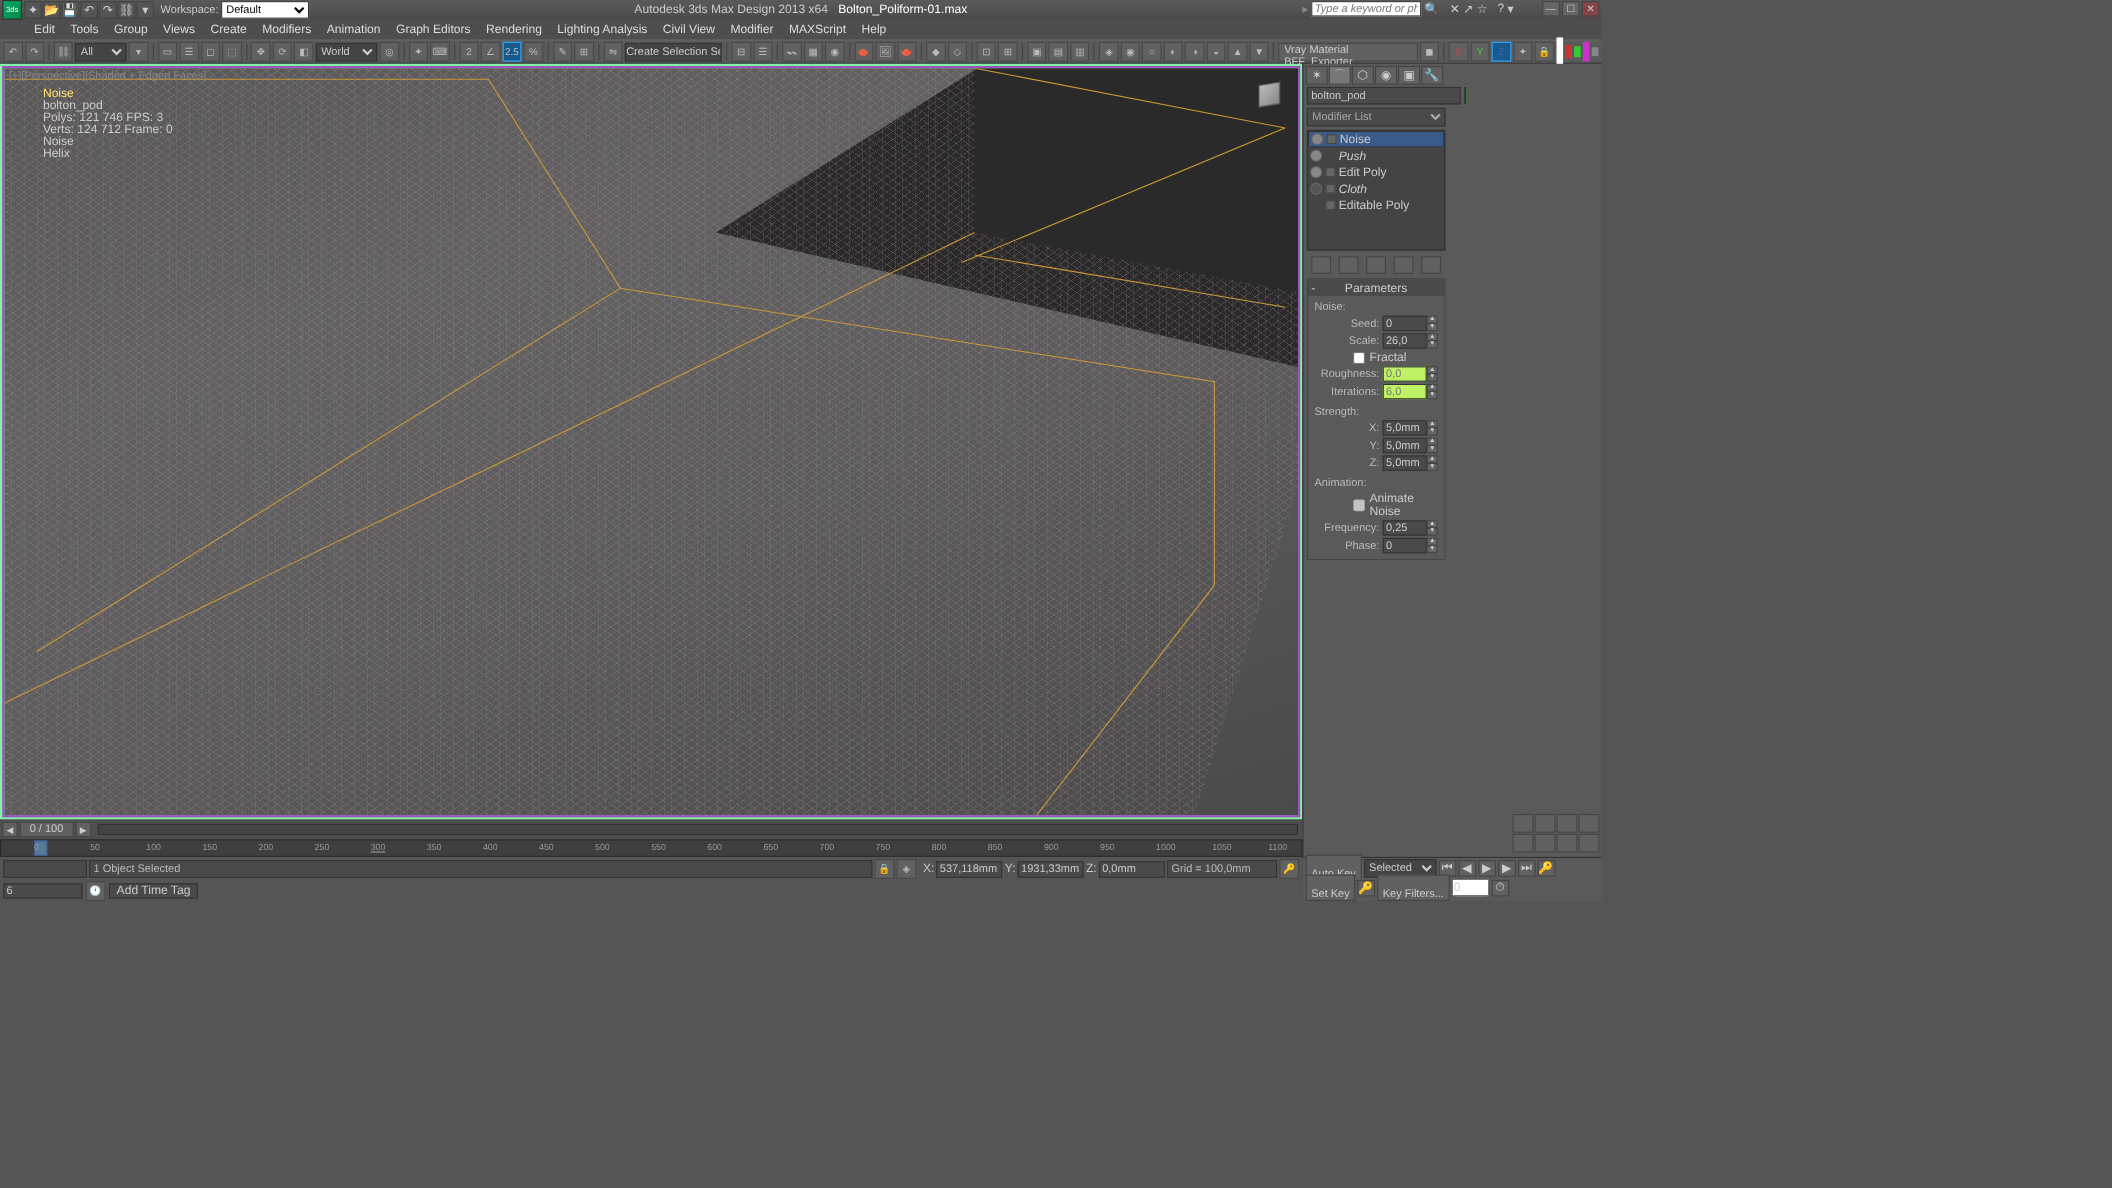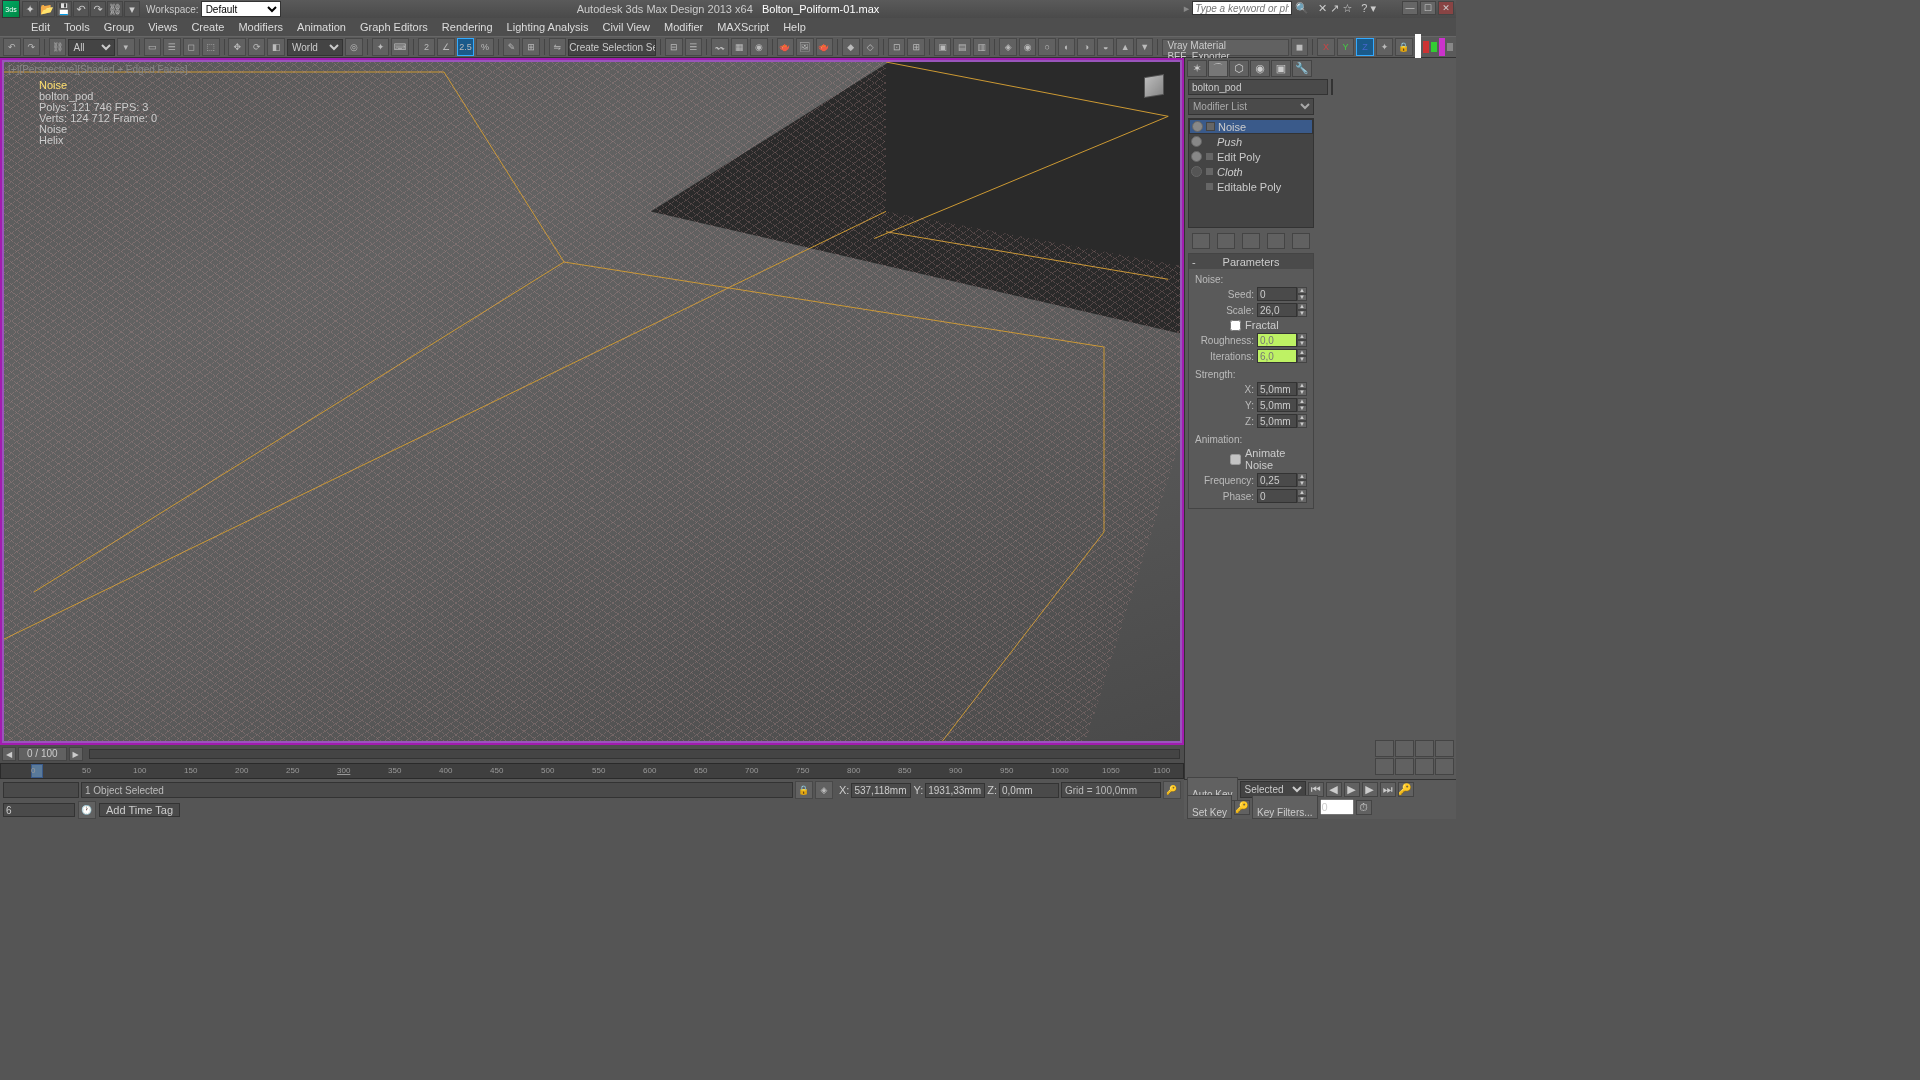--- a/index.html
+++ b/index.html
@@ -20,21 +20,21 @@
 .menubar span { padding:2px 7px; color:#ddd; cursor:pointer; font-size:11px;}
 .toolbar { height:22px; background:#5a5a5a; border-top:1px solid #666; border-bottom:1px solid #333; display:flex; align-items:center; padding:0 3px; gap:2px;}
 .tbtn { width:18px; height:18px; background:#616161; border:1px solid #484848; display:flex; align-items:center; justify-content:center; cursor:pointer; font-size:9px; color:#bbb;}
 .tbtn.on { background:#1a5a8a; border-color:#3af;}
 .sep { width:1px; height:16px; background:#444; margin:0 2px;}
 .sel { height:17px; background:#444; color:#ccc; border:1px solid #333; font-size:10px;}
 .txtbtn { height:17px; background:#616161; border:1px solid #484848; color:#ccc; font-size:10px; padding:0 4px; cursor:pointer;}
 .tb-right { margin-left:auto; display:flex; align-items:center; gap:3px;}
 .colorbar { display:flex; align-items:center; gap:2px;}
 .swatch { width:6px; height:20px; display:inline-block;}
-.main { position:absolute; top:58px; left:0; right:272px; bottom:74px; background:#a21caf;}
+.main { position:absolute; top:58px; left:0; right:272px; bottom:74px; background:#86efac;}
 .viewport { position:absolute; inset:2px; border:2px solid #9955bb; background:linear-gradient(160deg,#585858 0%,#626262 30%,#5c5c5c 60%,#4a4a4a 100%); overflow:hidden;}
 .vp-dark { position:absolute; right:0; top:0; width:45%; height:40%; background:#2a2a2a; clip-path:polygon(45% 0, 100% 0, 100% 100%, 0 55%);}
 .mesh { position:absolute; inset:0; opacity:0.55;
 background-image:
   repeating-linear-gradient(35deg,  rgba(200,150,150,0.5) 0 0.6px, transparent 0.6px 6px),
   repeating-linear-gradient(-35deg, rgba(200,150,150,0.5) 0 0.6px, transparent 0.6px 6px),
   repeating-linear-gradient(90deg,  rgba(120,140,180,0.35) 0 0.5px, transparent 0.5px 6px);
 clip-path:polygon(0 0, 75% 0, 75% 22%, 100% 30%, 100% 56%, 92% 100%, 0 100%);
 }
 .vp-label { position:absolute; left:4px; top:2px; color:#888; font-size:10px;}

